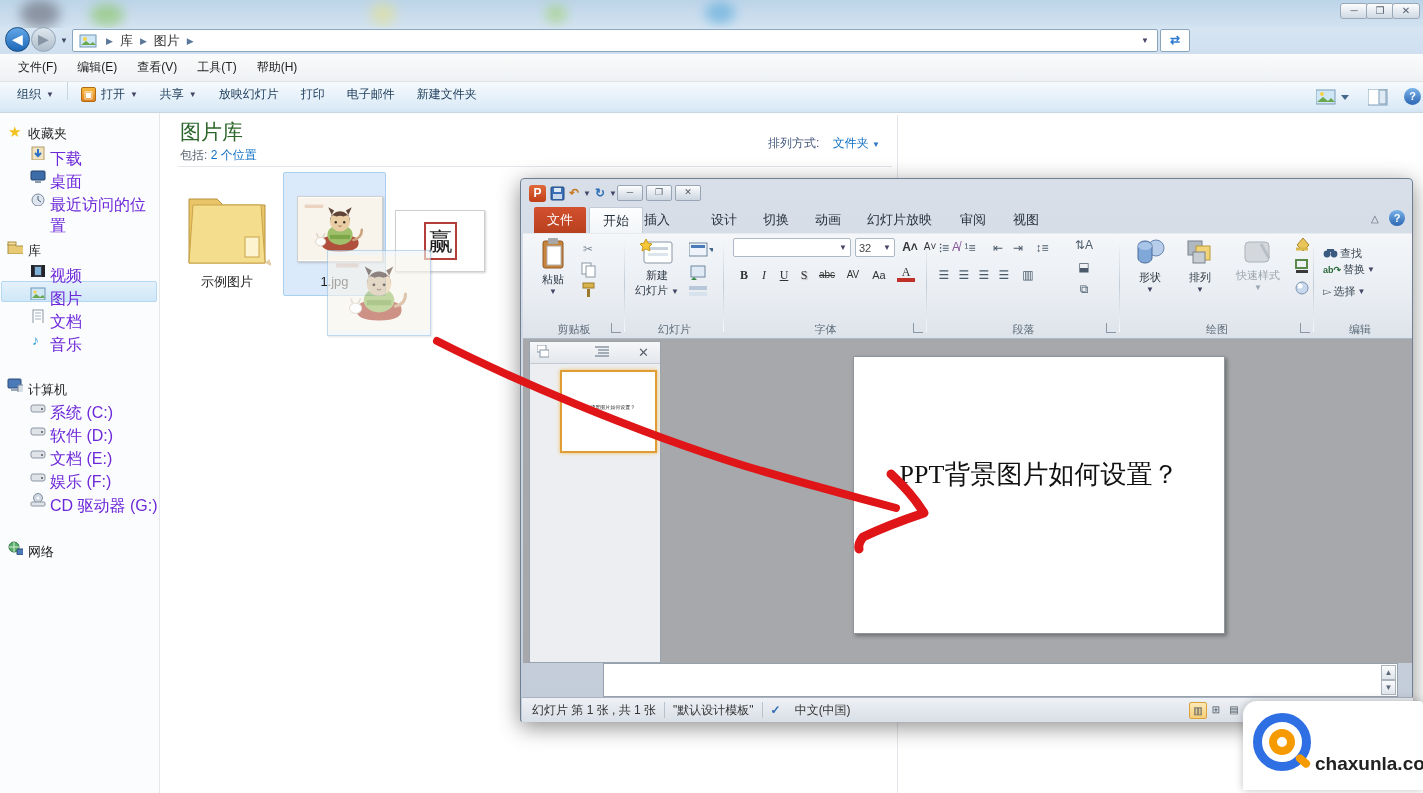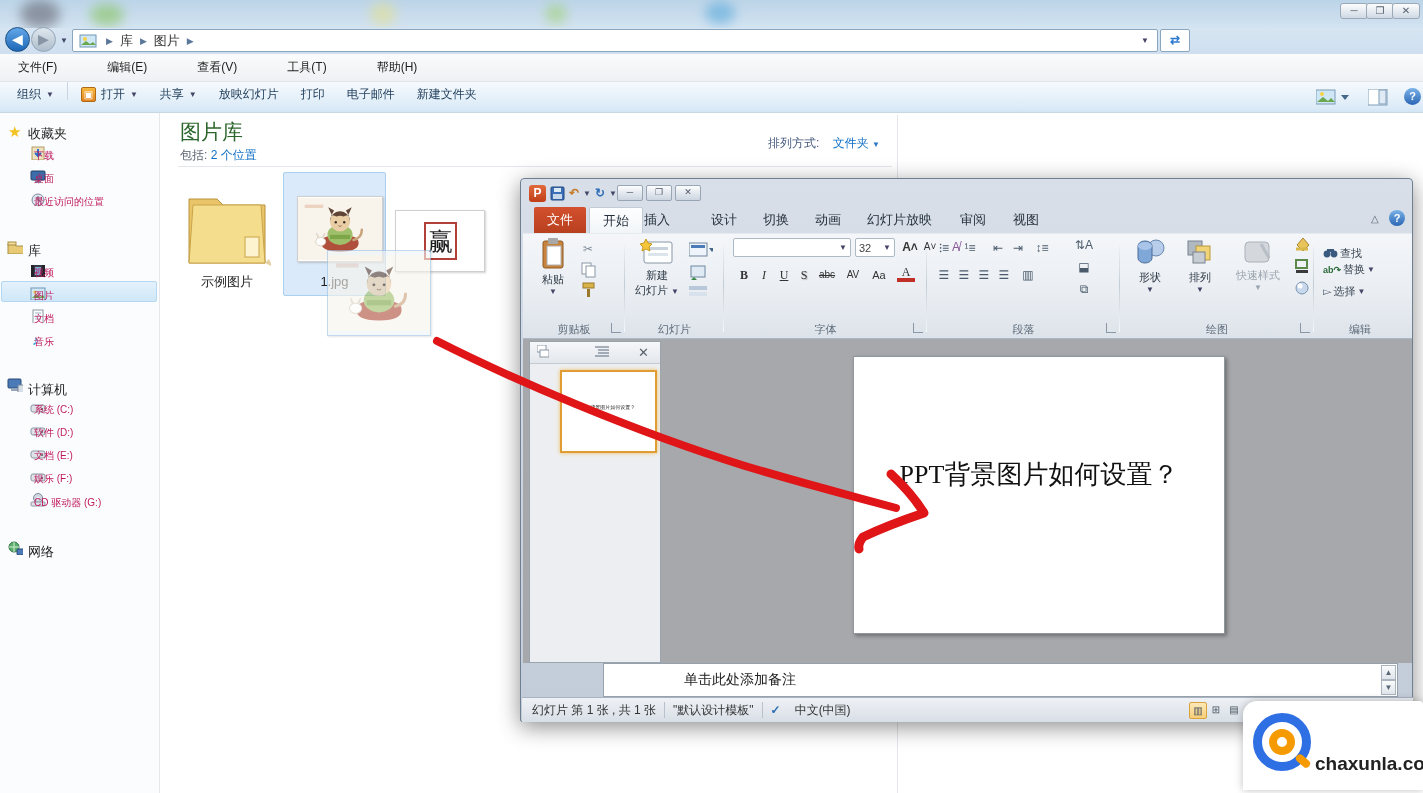--- a/index.html
+++ b/index.html
@@ -16,31 +16,31 @@
   .addrrow{left:0;top:28px;width:1423px;height:26px;background:linear-gradient(#d7e5f2,#cfdff0);}
   .navcirc{width:25px;height:25px;border-radius:50%;text-align:center;line-height:23px;font-size:14px;color:#fff;
     border:1px solid #1c4f7e;}
   .addrbar{background:#fff;border:1px solid #8aa6bf;border-radius:2px;height:23px;display:flex;align-items:center;
     font-size:13px;color:#333;}
   .crumbsep{color:#5b789a;font-size:9px;padding:0 7px;}
   .searchbox{background:#fff;border:1px solid #8aa6bf;border-radius:2px;height:23px;}
   .searchbox input{border:0;outline:none;width:85%;height:20px;font-style:italic;color:#8a949e;font-size:13px;
     font-family:"Liberation Sans",sans-serif;background:transparent;padding-left:8px;}
   .menubar{left:0;top:54px;width:1423px;height:28px;background:linear-gradient(#fbfbfb,#eef1f4);
-    border-bottom:1px solid #dfe4e9;display:flex;align-items:center;gap:30px;}
+    border-bottom:1px solid #dfe4e9;display:flex;align-items:center;}
   .menubar span{padding:0 10px;color:#1e1e1e;}
   .cmdbar{left:0;top:82px;width:1423px;height:31px;background:linear-gradient(#f6fafd,#dcebf7 85%,#d2e4f4);
     border-bottom:1px solid #c8d6e2;display:flex;align-items:flex-start;color:#1e3c5a;}
   .cmdbtn{padding:0 11px;display:flex;align-items:center;gap:5px;height:24px;}
   .drop{font-size:8px;color:#446;}
   .sep-v{width:1px;height:18px;background:#c9d6e2;margin:0 2px;}
   
   .sidebar{left:0;top:113px;width:160px;height:680px;background:#fbfcfd;border-right:1px solid #e4e8ec;}
   .tree-group{position:absolute;left:28px;font-size:13px;color:#1e1e1e;}
-  .tree-item{position:absolute;left:34px;font-size:10px;color:#be185d;}
+  .tree-item{position:absolute;left:50px;font-size:16px;color:#6d28d9;}
   .tico{position:absolute;width:16px;height:14px;}
   .sel-side{position:absolute;left:1px;width:156px;height:21px;border:1px solid #b4d8f2;border-radius:2px;
     background:linear-gradient(#e4f1fb,#cfe7f8);}
   
   .libtitle{font-size:21px;color:#2c662c;font-weight:400;}
   .linkblue{color:#0f6fc5;}
   .filelabel{font-size:13px;color:#1e1e1e;text-align:center;}
   .tile-sel{background:#dbeafa;border:1px solid #a9d0ef;border-radius:2px;}
   .thumbbox{background:#fff;border:1px solid #cfcfcf;box-shadow:1px 1px 2px rgba(0,0,0,.18);}
   
@@ -514,21 +514,20 @@
         <div style="position:absolute;left:30px;top:28px;width:97px;height:83px;background:#fff;border:2px solid #e09c35;box-shadow:0 0 4px #f0c060">
           <div style="position:absolute;top:32px;width:100%;text-align:center;font-size:5px;color:#333;font-family:'Liberation Serif',serif">PPT背景图片如何设置？</div>
         </div>
       </div>
       <div class="slide">
         <div class="slidetitle">PPT背景图片如何设置？</div>
       </div>
     </div>
 
     <div class="abs notes">
-      <div style="padding:7px 0 0 80px;font-size:14px;color:#222">单击此处添加备注</div>
       <div class="abs sbtn" style="right:1px;top:1px;width:15px;height:15px;line-height:14px">▲</div>
       <div class="abs sbtn" style="right:1px;bottom:1px;width:15px;height:15px;line-height:14px">▼</div>
     </div>
 
     <div class="abs statusbar">
       <span style="margin-left:10px">幻灯片 第 1 张 , 共 1 张</span>
       <span class="st-sep"></span>
       <span>"默认设计模板"</span>
       <span class="st-sep"></span>
       <span style="color:#2a6ab0;font-weight:bold">✓</span>

